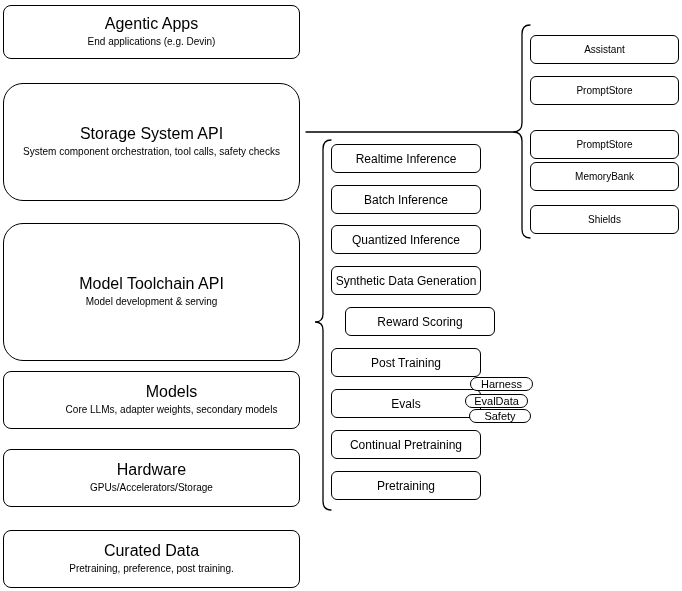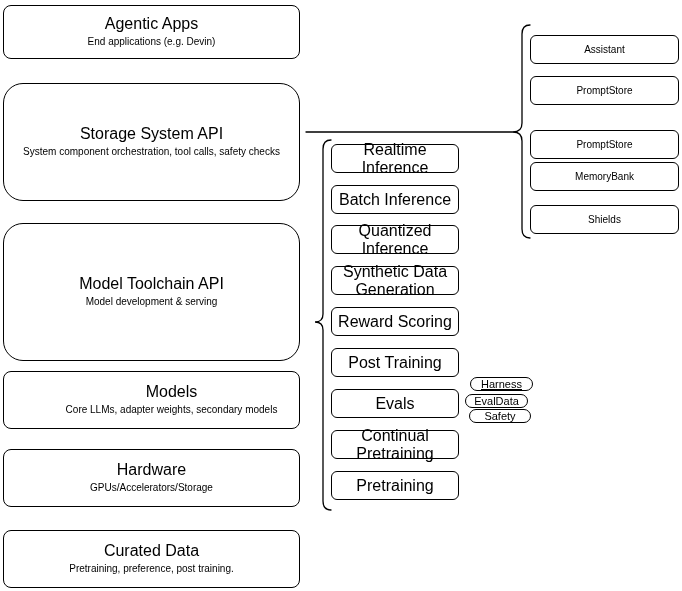--- a/index.html
+++ b/index.html
@@ -27,21 +27,21 @@
     flex-direction: column;
     align-items: center;
     justify-content: center;
     text-align: center;
     z-index: 2;
   }
   .stack-box { left: 3px; width: 297px; border-radius: 8px; }
   .stack-box.big { border-radius: 20px; }
   .node-title { font-size: 16px; line-height: 16px; }
   .node-subtitle { font-size: 10px; line-height: 12px; margin-top: 4px; }
-  .mid-box { left: 331px; width: 128px; height: 29px; border-radius: 6px; font-size: 16px; }
+  .mid-box { left: 331px; width: 150px; height: 29px; border-radius: 6px; font-size: 12px; }
   .right-box { left: 530px; width: 149px; height: 29px; border-radius: 6px; font-size: 10px; }
   .tag {
     position: absolute;
     box-sizing: border-box;
     background: #ffffff;
     border: 1.3px solid #000000;
     border-radius: 8px;
     display: flex;
     align-items: center;
     justify-content: center;
@@ -98,37 +98,37 @@
   </div>
   <div class="box mid-box" style="top:185px;">
     <span>Batch Inference</span>
   </div>
   <div class="box mid-box" style="top:225px;">
     <span>Quantized Inference</span>
   </div>
   <div class="box mid-box" style="top:266px;">
     <span>Synthetic Data Generation</span>
   </div>
-  <div class="box mid-box" style="top:307px;">
+  <div class="box mid-box" style="top:307px;margin-left:14px;">
     <span>Reward Scoring</span>
   </div>
   <div class="box mid-box" style="top:348px;">
     <span>Post Training</span>
   </div>
   <div class="box mid-box" style="top:389px;">
     <span>Evals</span>
   </div>
   <div class="box mid-box" style="top:471px;">
     <span>Pretraining</span>
   </div>
   <div class="box mid-box" style="top:430px;">
     <span>Continual Pretraining</span>
   </div>
 
-  <div class="tag" style="left:470px; top:377px; width:63px; height:14px;text-decoration:underline;">
+  <div class="tag" style="left:470px; top:377px; width:63px; height:14px;">
     <span>Harness</span>
   </div>
   <div class="tag" style="left:465px; top:394px; width:63px; height:14px;">
     <span>EvalData</span>
   </div>
   <div class="tag" style="left:469px; top:409px; width:62px; height:14px;">
     <span>Safety</span>
   </div>
 
   <div class="box right-box" style="top:35px;">

